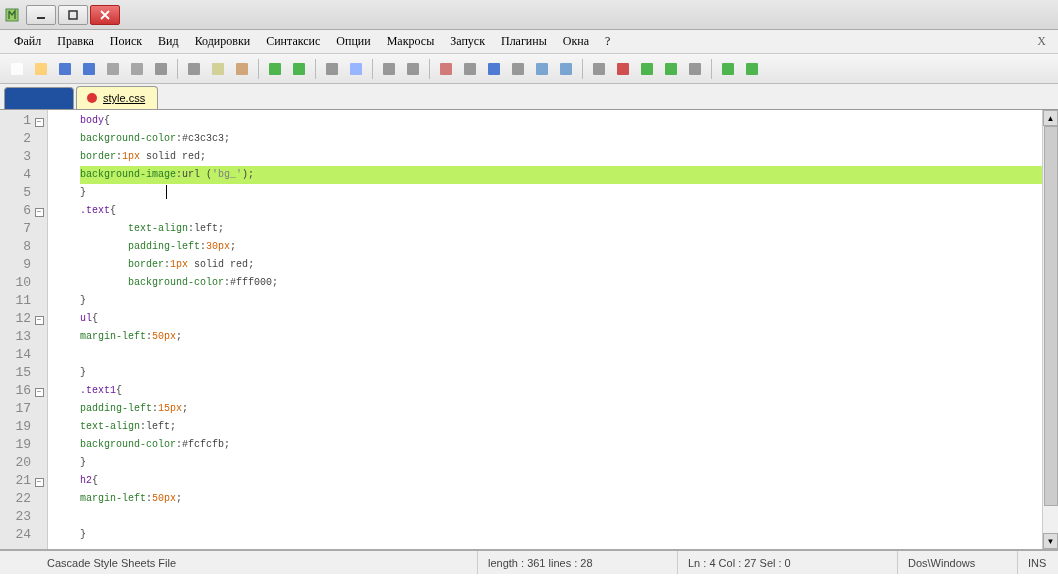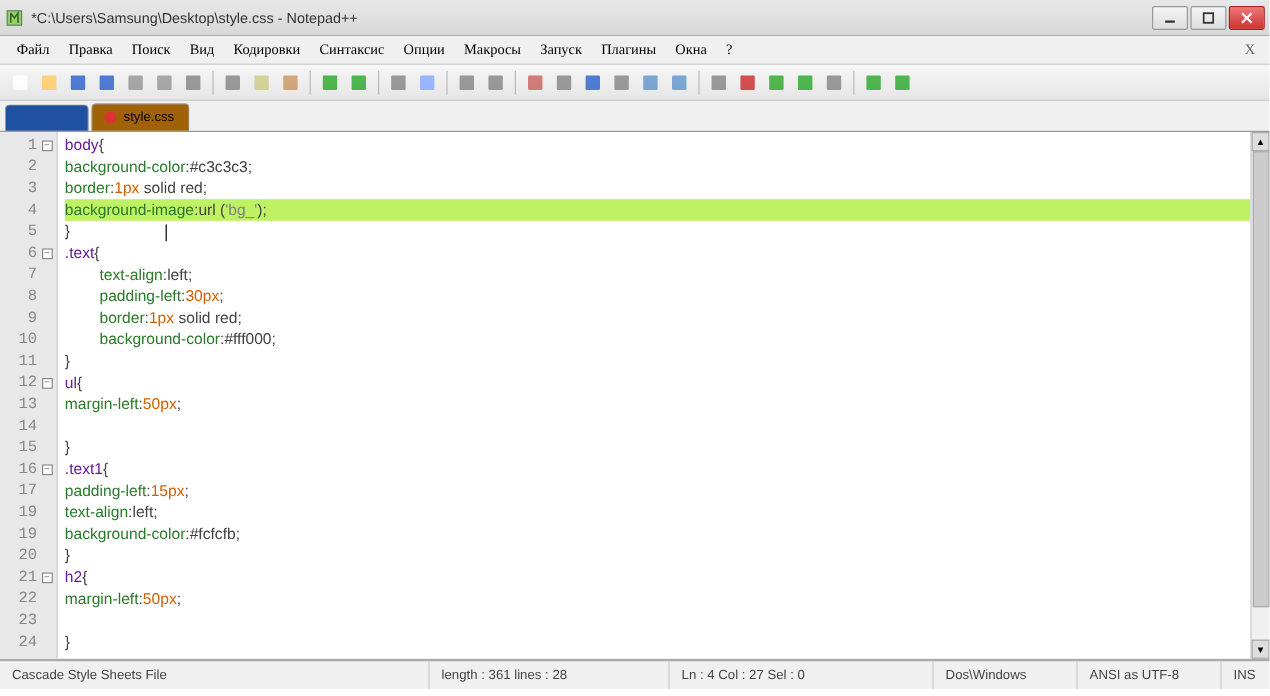--- a/index.html
+++ b/index.html
@@ -15,62 +15,61 @@
 .menubar { height: 24px; background: #f0f0f0; display: flex; align-items: center; padding: 0 6px; border-bottom: 1px solid #ccc; position: relative; font-family: Liberation Serif, serif; }
 .menubar-item { padding: 2px 8px; cursor: pointer; }
 .menubar-close { position: absolute; right: 6px; color: #666; cursor: pointer; padding: 0 6px; }
 
 .toolbar { height: 30px; background: linear-gradient(#f6f6f6,#e6e6e6); display: flex; align-items: center; padding: 0 6px; gap: 2px; border-bottom: 1px solid #bbb; }
 .toolbtn { width: 22px; height: 22px; display: flex; align-items: center; justify-content: center; cursor: pointer; border-radius: 2px; }
 .toolsep { width: 1px; height: 20px; background: #bbb; margin: 0 3px; }
 
 .tabs { height: 26px; background: #f0f0f0; display: flex; align-items: flex-end; padding: 0 4px; border-bottom: 1px solid #999; }
 .tab { padding: 4px 12px 4px 8px; border: 1px solid #999; border-bottom: none; border-radius: 4px 4px 0 0; background: #fff; display: flex; align-items: center; gap: 4px; margin-right: 2px; cursor: pointer; font-size: 11px; }
-.tab.active { background: #a16207; }
+.tab.active { background: #fef9c3; text-decoration: underline; }
 .tab.blank { background: #2050a0; width: 70px; height: 22px; }
 .tab-icon { width: 14px; height: 14px; display: inline-flex; align-items: center; justify-content: center; color: #b00; font-weight: bold; font-size: 10px; }
 
 .editor-wrap { display: flex; height: 440px; border-bottom: 1px solid #aaa; }
 .gutter { width: 48px; background: #e8e8e8; border-right: 1px solid #ccc; font-family: "Courier New", monospace; font-size: 13px; color: #888; text-align: right; padding-top: 2px; }
 .gutter-line { height: 18px; line-height: 18px; padding-right: 2px; display: flex; justify-content: flex-end; align-items: center; }
 .fold { width: 12px; font-family: sans-serif; font-size: 10px; color: #666; text-align: center; }
 .fold-box { width: 9px; height: 9px; border: 1px solid #888; display: inline-flex; align-items: center; justify-content: center; font-size: 8px; line-height: 1; background: #fff; }
 .lnum { flex: 1; padding-right: 2px; }
 
-.editor { flex: 1; font-family: Liberation Sans, sans-serif; font-size: 13px; white-space: pre; padding: 2px 0 2px 6px; position: relative; overflow: hidden; }
+.editor { flex: 1; font-family: Liberation Mono, monospace; font-size: 10px; white-space: pre; padding: 2px 0 2px 6px; position: relative; overflow: hidden; margin-left: 26px; }
 .line { height: 18px; line-height: 18px; }
 .line.hl { background: #bef264; }
 .kw { color: #6a1a9a; }
 .prop { color: #2a7a2a; }
 .val { color: #444; }
 .num { color: #d06000; }
 .col { color: #404040; }
 .str { color: #808080; }
 .punct { color: #444; }
 .cursor { display: inline-block; width: 1px; height: 14px; background: #000; vertical-align: middle; }
 
 .vscroll { width: 16px; background: #f0f0f0; border-left: 1px solid #ccc; position: relative; }
 .vscroll-btn { height: 16px; background: #ddd; border: 1px solid #aaa; display: flex; align-items: center; justify-content: center; font-size: 8px; cursor: pointer; }
 .vscroll-thumb { position: absolute; top: 16px; width: 14px; left: 1px; height: 380px; background: #ccc; border: 1px solid #aaa; }
 
-.statusbar { height: 24px; background: #f0f0f0; border-top: 1px solid #aaa; display: flex; align-items: center; font-size: 11px; color: #444; }
+.statusbar { height: 24px; background: #f0f0f0; border-top: 1px solid #aaa; display: flex; align-items: center; font-size: 11px; color: #444; padding-left: 37px; }
 .status-cell { padding: 0 10px; border-right: 1px solid #ccc; height: 100%; display: flex; align-items: center; }
 .status-cell.flex { flex: 1; }
 </style>
 </head>
 <body>
 
 <div class="titlebar">
   <span class="titlebar-icon">
     <svg width="14" height="14" viewBox="0 0 14 14">
         <rect x="1" y="1" width="12" height="12" fill="#9c6" stroke="#585"></rect>
         <path d="M4 3v8M4 3l3 4 3-4v8" stroke="#363" fill="none" stroke-width="1.3"></path>
       </svg>
   </span>
-  <span class="titlebar-text">*C:\Users\Samsung\Desktop\style.css - Notepad++</span>
   <div class="winbtns">
     <div class="winbtn">
         <svg width="10" height="10">
           <line x1="1" y1="8" x2="9" y2="8" stroke="#333" stroke-width="2"></line>
         </svg>
       </div>
     <div class="winbtn">
         <svg width="10" height="10">
           <rect x="1" y="1" width="8" height="8" fill="none" stroke="#333" stroke-width="1.5"></rect>
         </svg>
@@ -371,15 +370,14 @@
     <div class="vscroll-thumb"></div>
     <div class="vscroll-btn" style="position:absolute;bottom:0;width:100%">▼</div>
   </div>
 </div>
 
 <div class="statusbar">
   <div class="status-cell flex">Cascade Style Sheets File</div>
   <div class="status-cell" style="width:200px">length : 361    lines : 28</div>
   <div class="status-cell" style="width:220px">Ln : 4    Col : 27    Sel : 0</div>
   <div class="status-cell" style="width:120px">Dos\Windows</div>
-  <div class="status-cell" style="width:120px">ANSI as UTF-8</div>
   <div class="status-cell" style="width:40px;border-right:none">INS</div>
 </div>
 
 </body></html>

